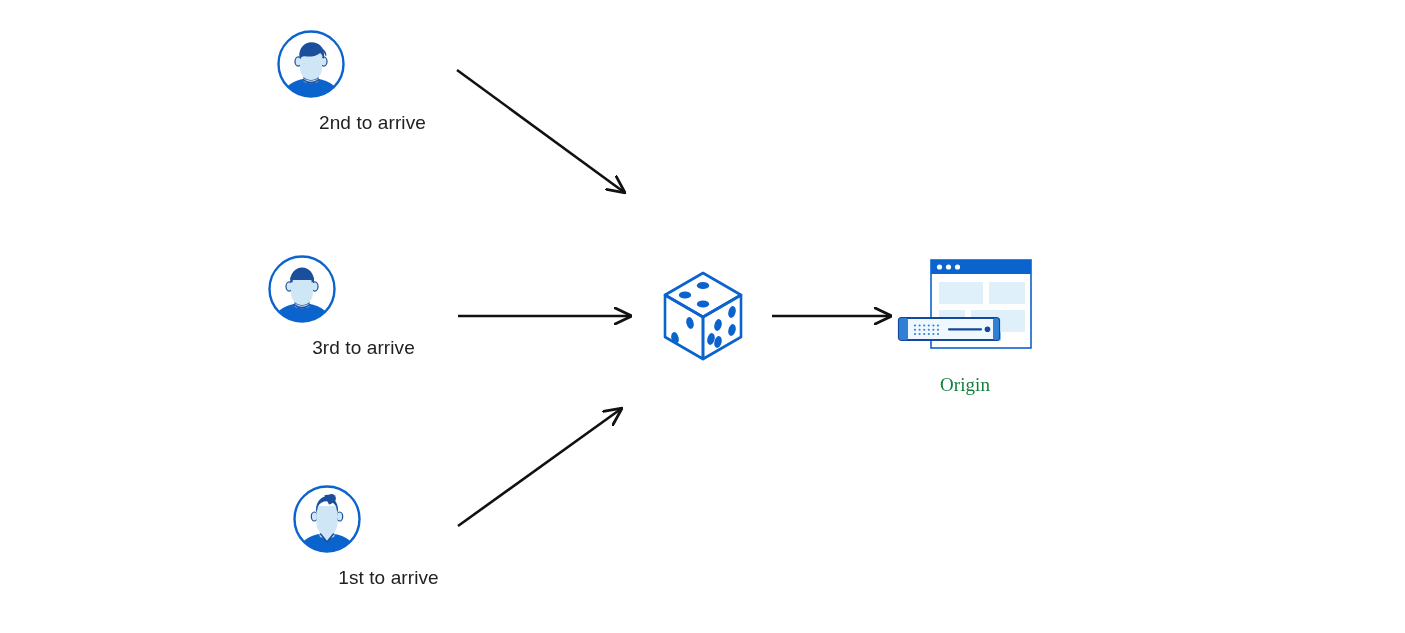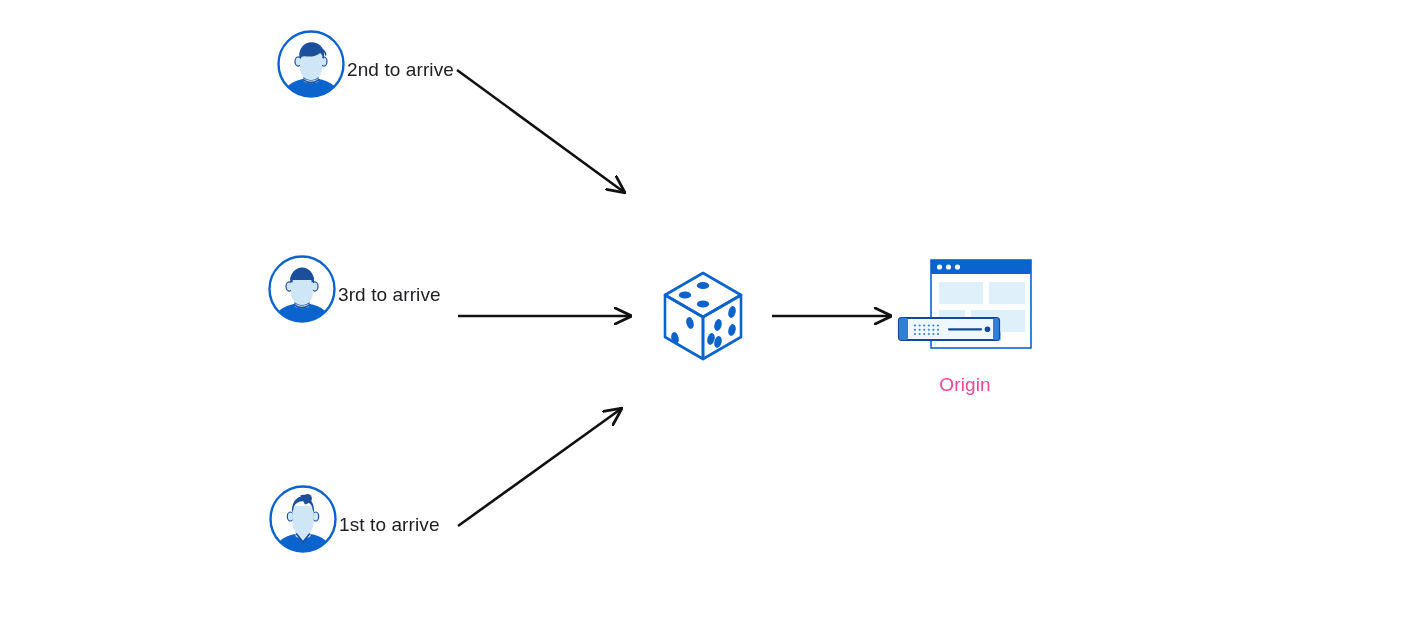--- a/index.html
+++ b/index.html
@@ -14,44 +14,45 @@
   #canvas {
     position: relative;
     width: 1405px;
     height: 633px;
     background: #ffffff;
     overflow: hidden;
   }
   .node {
     position: absolute;
     display: flex;
-    align-items: center;
+    flex-direction: column;
   }
   .avatar {
     width: 72px;
     height: 72px;
     position: relative;
   }
   .node-label {
     margin-top: 12px;
     font-size: 19px;
     line-height: 22px;
     color: #202124;
     white-space: nowrap;
     text-align: center;
     letter-spacing: 0.1px;
   }
   .origin-label {
     margin-top: 16px;
     font-size: 19px;
     line-height: 22px;
-    color: #ec4899;
+    color: #15803d;
     white-space: nowrap;
     text-align: center;
     letter-spacing: 0.1px;
+    font-family: Liberation Serif, serif;
   }
   .arrow-layer {
     position: absolute;
     left: 0;
     top: 0;
     width: 1405px;
     height: 633px;
     pointer-events: none;
   }
   .dice-wrap {
@@ -147,21 +148,21 @@
           <path d="M24.2 27.8 c0 -8 5.4 -13.4 11.9 -13.4 c6.6 0 11.9 5.4 11.9 13.4
                    l0 1.4 l-2.5 0 l0 -4.2 l-18.8 0 l0 4.2 l-2.5 0 Z" fill="#1b4f9c"></path>
           <path d="M24.4 25.6 h23.4" fill="none" stroke="#1b4f9c" stroke-width="2.6"></path>
         </g>
         <circle cx="36" cy="36" r="32.5" fill="none" stroke="#0b63ce" stroke-width="2.4"></circle>
       </svg>
     </div>
     <div class="node-label">3rd to arrive</div>
   </div>
 
-  <div class="node" style="left:267px; top:483px; width:195px;">
+  <div class="node" style="left:291px; top:483px; width:195px;">
     <div class="avatar">
       <svg viewBox="0 0 72 72" width="72" height="72" xmlns="http://www.w3.org/2000/svg">
         <defs>
           <clipPath id="clipC">
               <circle cx="36" cy="36" r="32.5"></circle>
             </clipPath>
         </defs>
         <g clip-path="url(#clipC)">
           <rect x="0" y="0" width="72" height="72" fill="#ffffff"></rect>
           <path d="M6 72 C8 57 20 50.5 36 50.5 C52 50.5 64 57 66 72 Z" fill="#0b63ce"></path>

